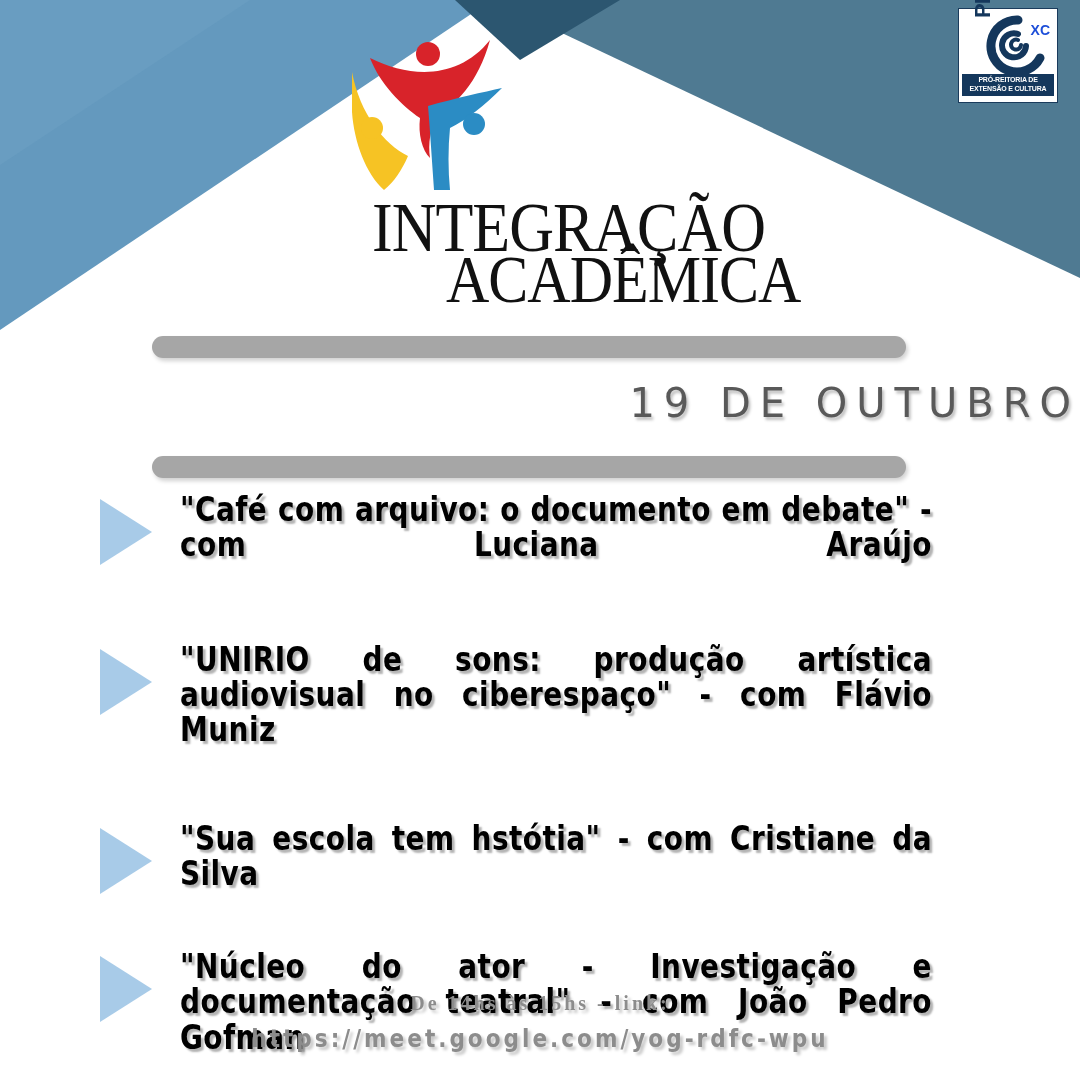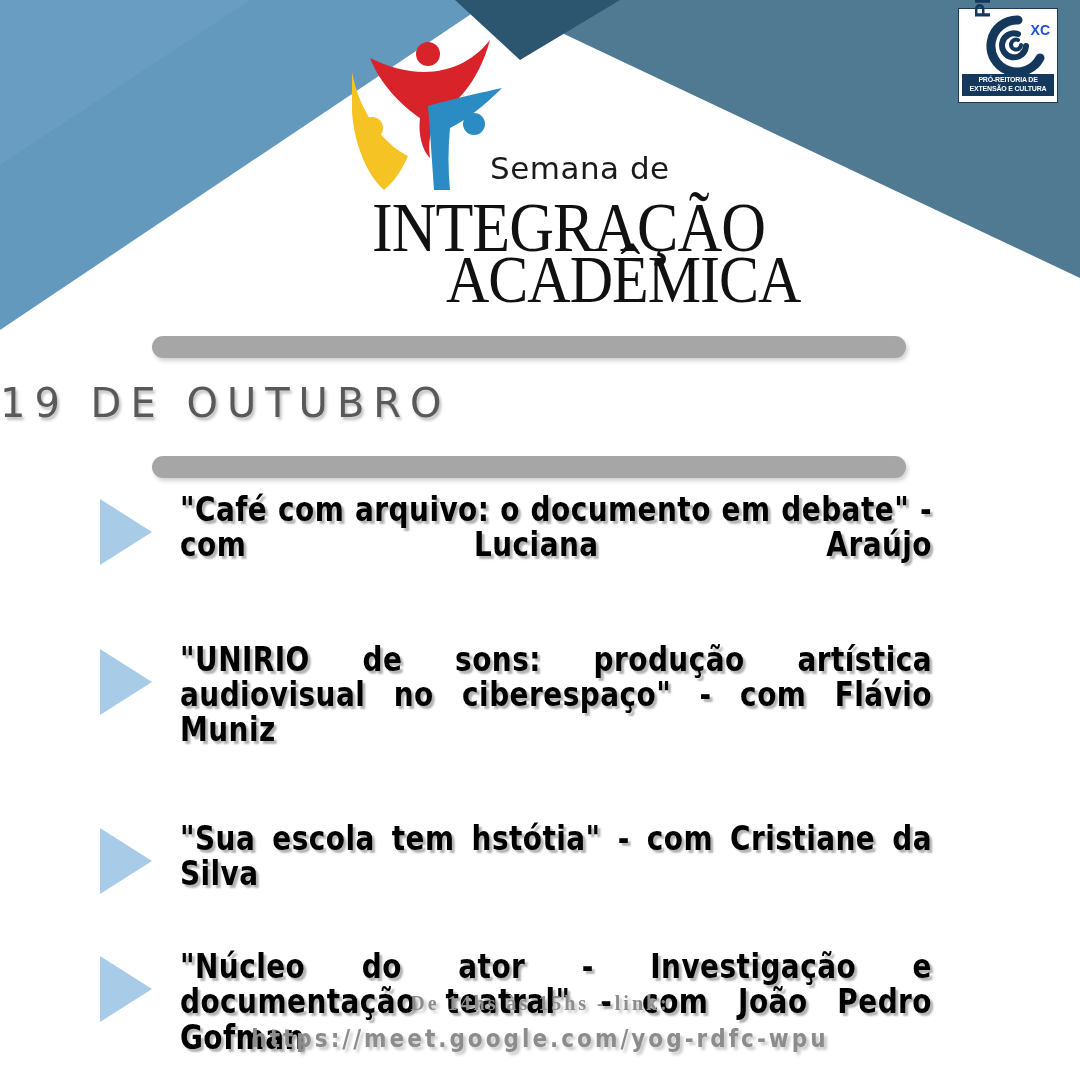--- a/index.html
+++ b/index.html
@@ -106,21 +106,21 @@
     border-radius:11px;
     box-shadow:2px 3px 4px rgba(0,0,0,0.18);
   }
   .bar-top    { top:336px; }
   .bar-bottom { top:456px; }
 
   .date-title {
     position:absolute;
     left:0; top:380px;
     width:1080px;
-    text-align:left;
+    text-align:right;
     font-family:"DejaVu Sans", sans-serif;
     font-size:40px;
     font-weight:400;
     color:#595959;
     letter-spacing:9px;
     text-shadow:2px 3px 3px rgba(0,0,0,0.25);
   }
 
   
   .sessions {
@@ -210,21 +210,20 @@
       <path d="M20 48 C60 68 108 70 140 30 C128 74 104 96 88 104 C80 118 78 134 80 148 C72 140 68 124 70 108 C52 96 30 74 20 48 Z" fill="#d8232a"></path>
       <circle cx="78" cy="44" r="12" fill="#d8232a"></circle>
 
       <path d="M2 62 C10 104 34 134 58 146 C52 160 44 172 34 180 C16 164 4 132 2 102 Z" fill="#f6c324"></path>
       <circle cx="22" cy="118" r="11" fill="#f6c324"></circle>
 
       <path d="M78 96 C106 88 134 82 152 78 C134 96 116 110 100 118 C98 138 98 160 100 180 L84 180 C82 152 80 120 78 96 Z" fill="#2b8cc4"></path>
       <circle cx="124" cy="114" r="11" fill="#2b8cc4"></circle>
     </svg>
 
-    <div class="logo-semana">Semana de</div>
 
     <div class="logo-word logo-integracao">INTEGRAÇÃO</div>
 
     <div class="logo-word logo-academica">ACADÊMICA</div>
   </div>
 
   <div class="proexc">
     <div class="proexc-mark">
       <svg width="100%" height="62" viewBox="0 0 92 62">
         <path d="M56 8 A26 26 0 1 0 78 46" stroke="#14375c" stroke-width="9" fill="none" stroke-linecap="round"></path>

